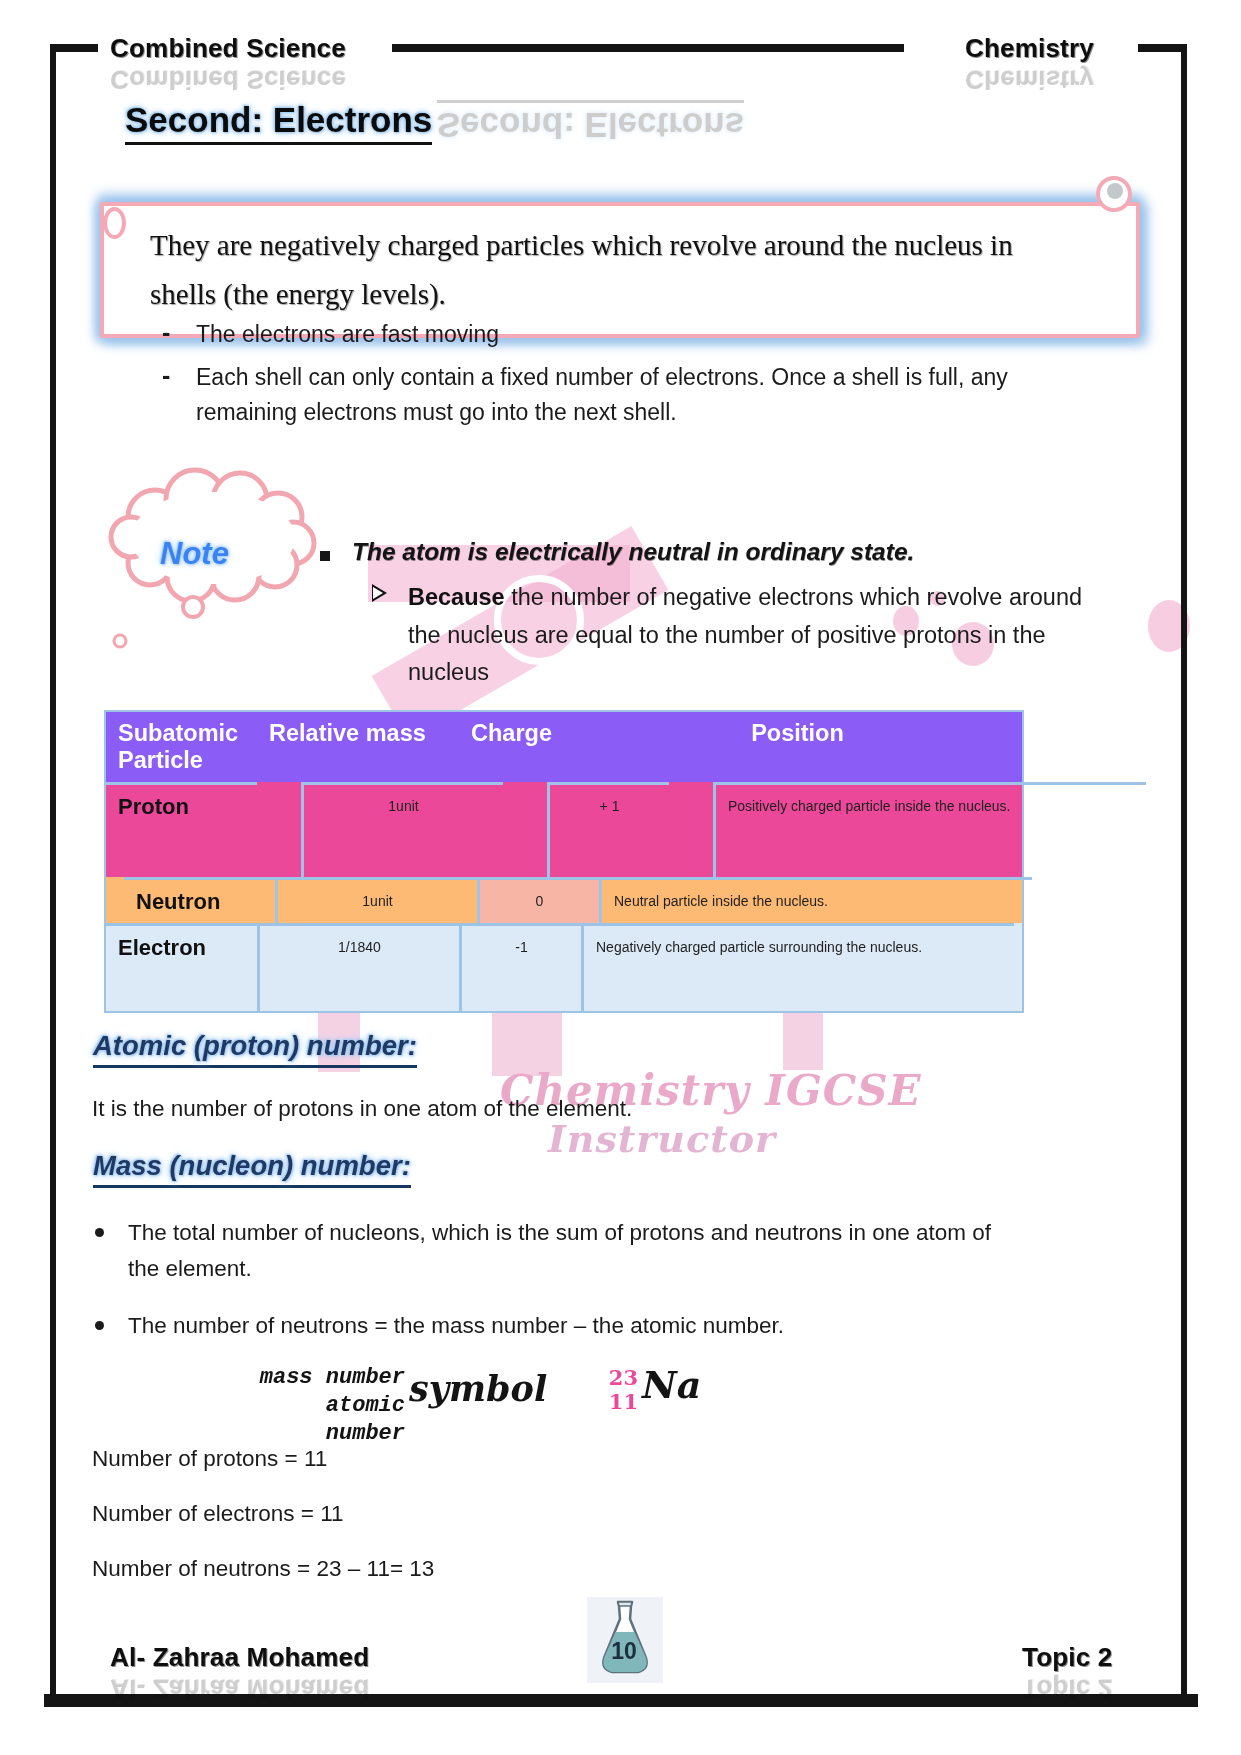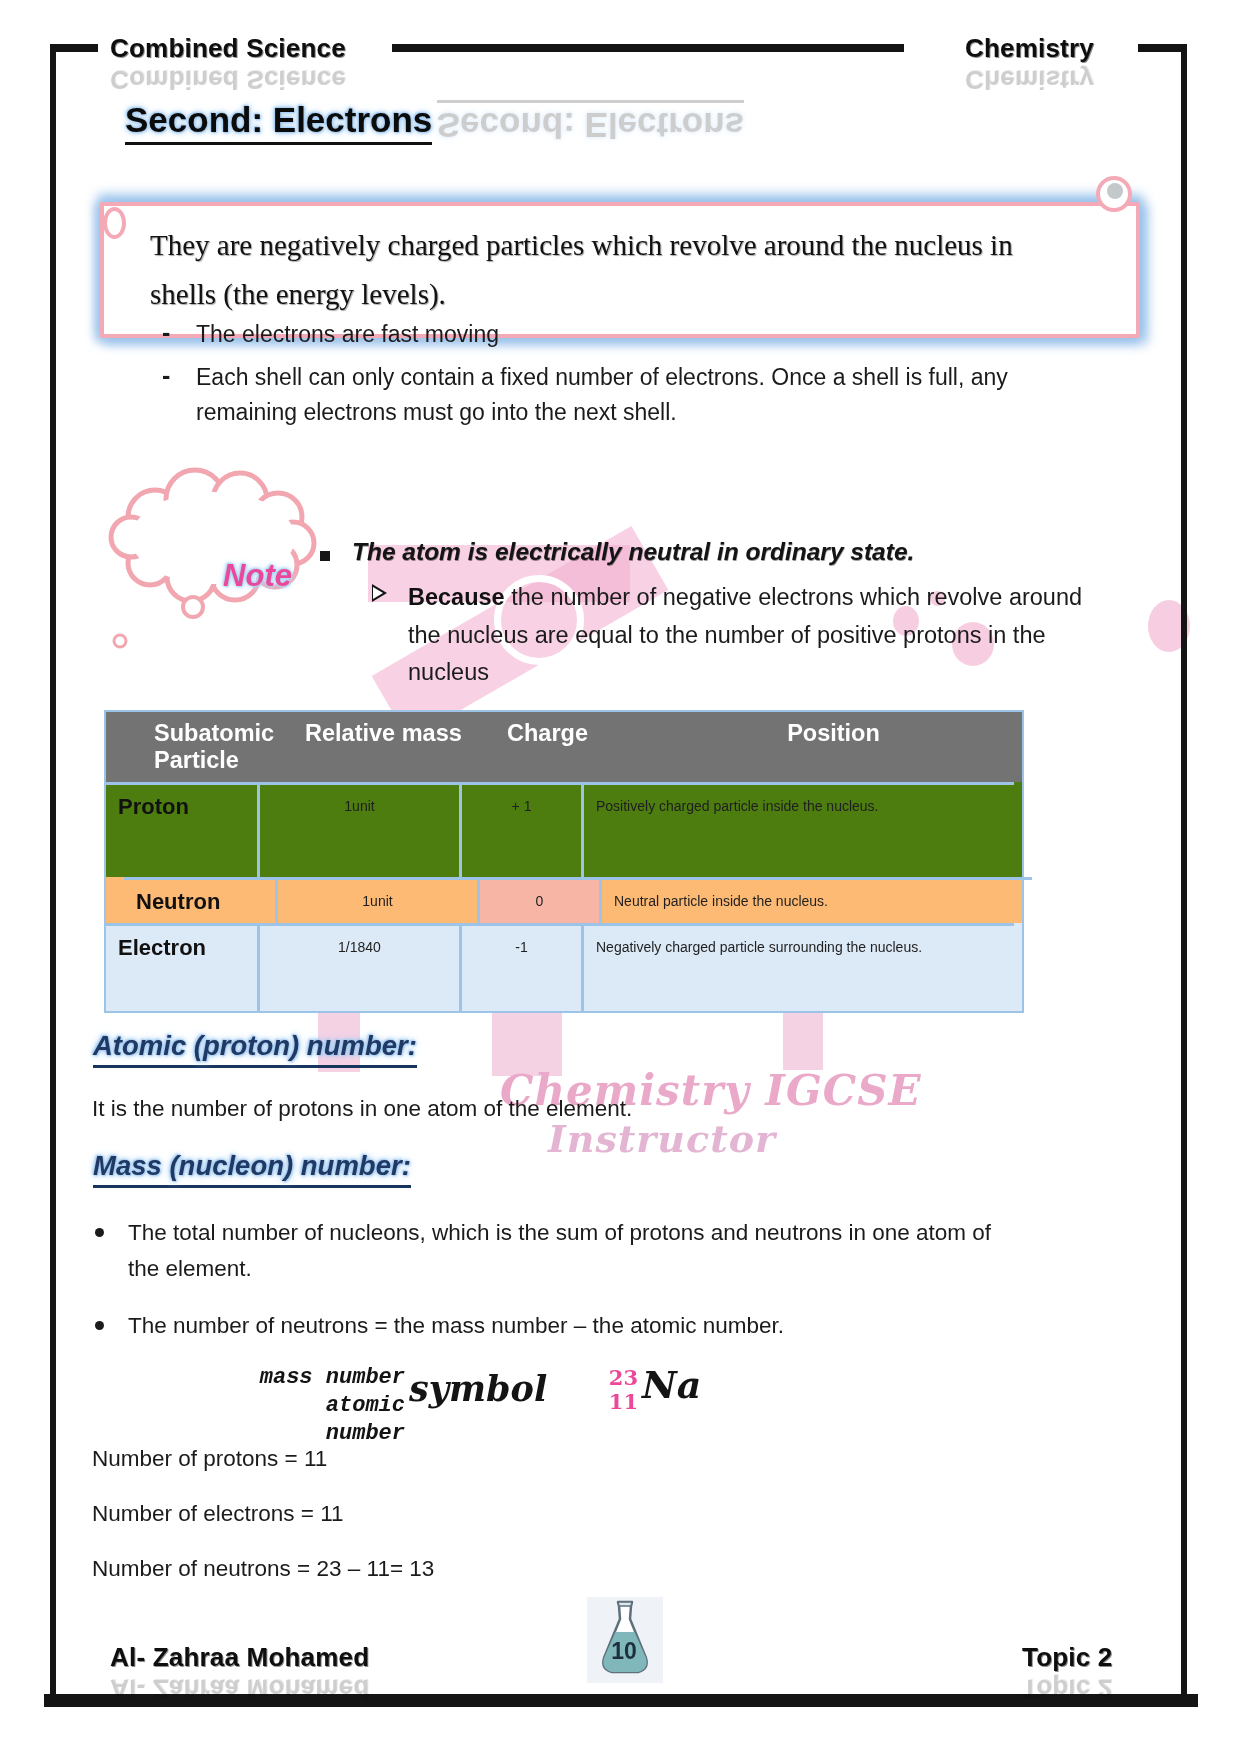--- a/index.html
+++ b/index.html
@@ -49,22 +49,22 @@
         border-radius:50%;background:#c3c8cb;}
 
   
   .dash-list{position:absolute;left:160px;top:317px;width:880px;z-index:2;}
   .dash-item{position:relative;padding-left:36px;font-size:23px;line-height:35.5px;
         color:#1b1b1b;margin-bottom:7px;width:860px;}
   .dash-marker{position:absolute;left:2px;top:-2px;font-weight:bold;font-size:25px;}
 
   
   .note-svg{position:absolute;left:95px;top:455px;z-index:2;}
-  .note-label{position:absolute;left:160px;top:558px;width:132px;text-align:right;z-index:3;
-        font-size:31px;font-weight:bold;font-style:italic;color:#ec4899;
+  .note-label{position:absolute;left:160px;top:536px;width:132px;text-align:left;z-index:3;
+        font-size:31px;font-weight:bold;font-style:italic;color:#3b82f6;
         text-shadow:0 0 4px #a9d2f4,0 0 8px #c3e0f8,1px 1px 2px #a9d2f4,-1px -1px 2px #a9d2f4;}
   .note-sq{position:absolute;left:320px;top:551px;width:10px;height:10px;background:#151515;z-index:2;}
   .note-heading{position:absolute;left:352px;top:538px;z-index:2;font-size:24.5px;font-weight:bold;
         font-style:italic;color:#141414;text-shadow:.5px .5px 0 rgba(0,0,0,.4);}
   .tri{position:absolute;left:372px;top:584px;width:0;height:0;z-index:2;
         border-left:15px solid #141414;border-top:9px solid transparent;border-bottom:9px solid transparent;}
   .tri::after{content:"";position:absolute;left:-14px;top:-6px;border-left:10px solid #fff;
         border-top:6px solid transparent;border-bottom:6px solid transparent;}
   .because{position:absolute;left:408px;top:579px;width:700px;z-index:2;
         font-size:23.5px;line-height:37.5px;color:#1b1b1b;}
@@ -87,27 +87,27 @@
   .wm-l3{left:783px;top:1000px;width:40px;height:70px;}
   .wm-t1{left:500px;top:1066px;font-family:"DejaVu Serif","Liberation Serif",serif;
         font-weight:bold;font-style:italic;font-size:42px;color:#eba9c9;letter-spacing:1px;}
   .wm-t2{left:548px;top:1116px;font-family:"DejaVu Serif","Liberation Serif",serif;
         font-weight:bold;font-style:italic;font-size:38px;color:#e3b5d3;letter-spacing:1px;}
 
   
   .ptable{position:absolute;left:104px;top:710px;width:916px;z-index:2;
         border:2px solid #9dc3e6;background:#fff;}
   .trow{display:grid;grid-template-columns:151px 202px 122px 433px;}
-  .trow.thead{background:#737373;min-height:62px;padding-left:36px;}
+  .trow.thead{background:#8b5cf6;min-height:62px;}
   .thead .tcell{color:#fff;font-weight:bold;font-size:23.5px;border:none;}
   .tcell{padding:8px 12px;font-size:14px;color:#1f1f1f;line-height:27px;}
   .tcell.c-center{text-align:center;}
   .trow.body .tcell{border-top:3px solid #9dc3e6;}
   .trow.body .tcell + .tcell{border-left:3px solid #9dc3e6;}
-  .trow.r0{background:#4d7c0f;min-height:95px;}
+  .trow.r0{background:#ec4899;min-height:95px;gap:44px;}
   .trow.r1{background:#fdba74;min-height:46px;padding-left:18px;}
   .trow.r2{background:#dce9f6;min-height:88px;}
   .tcell.particle{font-weight:bold;font-size:22px;color:#111;}
   .tcell.pinkwm{background:rgba(242,177,208,.55);}
 
   
   .sec-heading{position:absolute;z-index:2;font-size:27.5px;font-weight:bold;font-style:italic;
         color:#1f3864;padding-bottom:3px;border-bottom:3.5px solid #17365d;
         text-shadow:0 0 5px #9cc7ee,0 0 10px #bcdaf6,1px 1px 2px #9cc7ee,-1px -1px 2px #9cc7ee;}
   .h-atomic{left:93px;top:1030px;}

